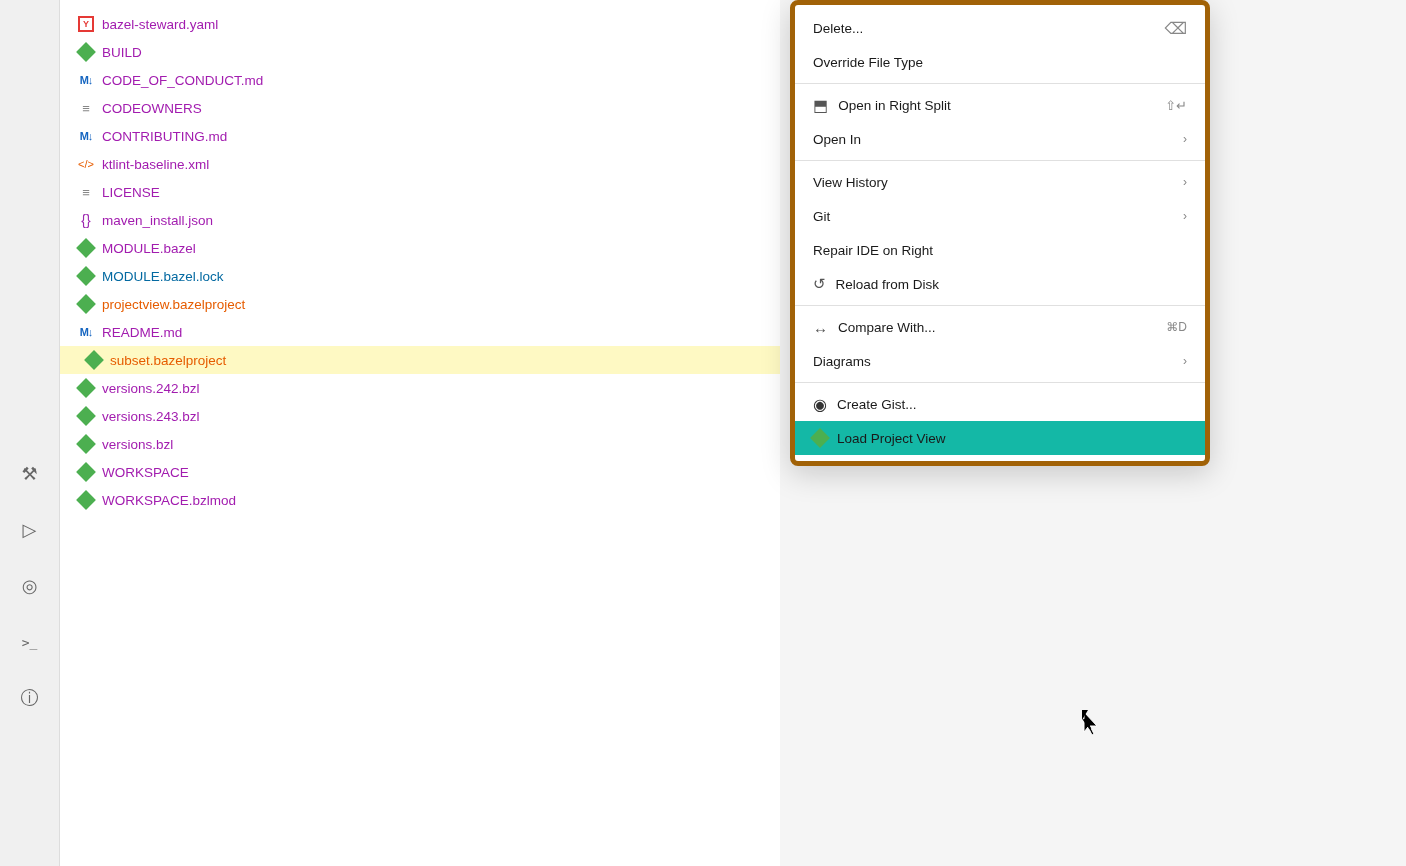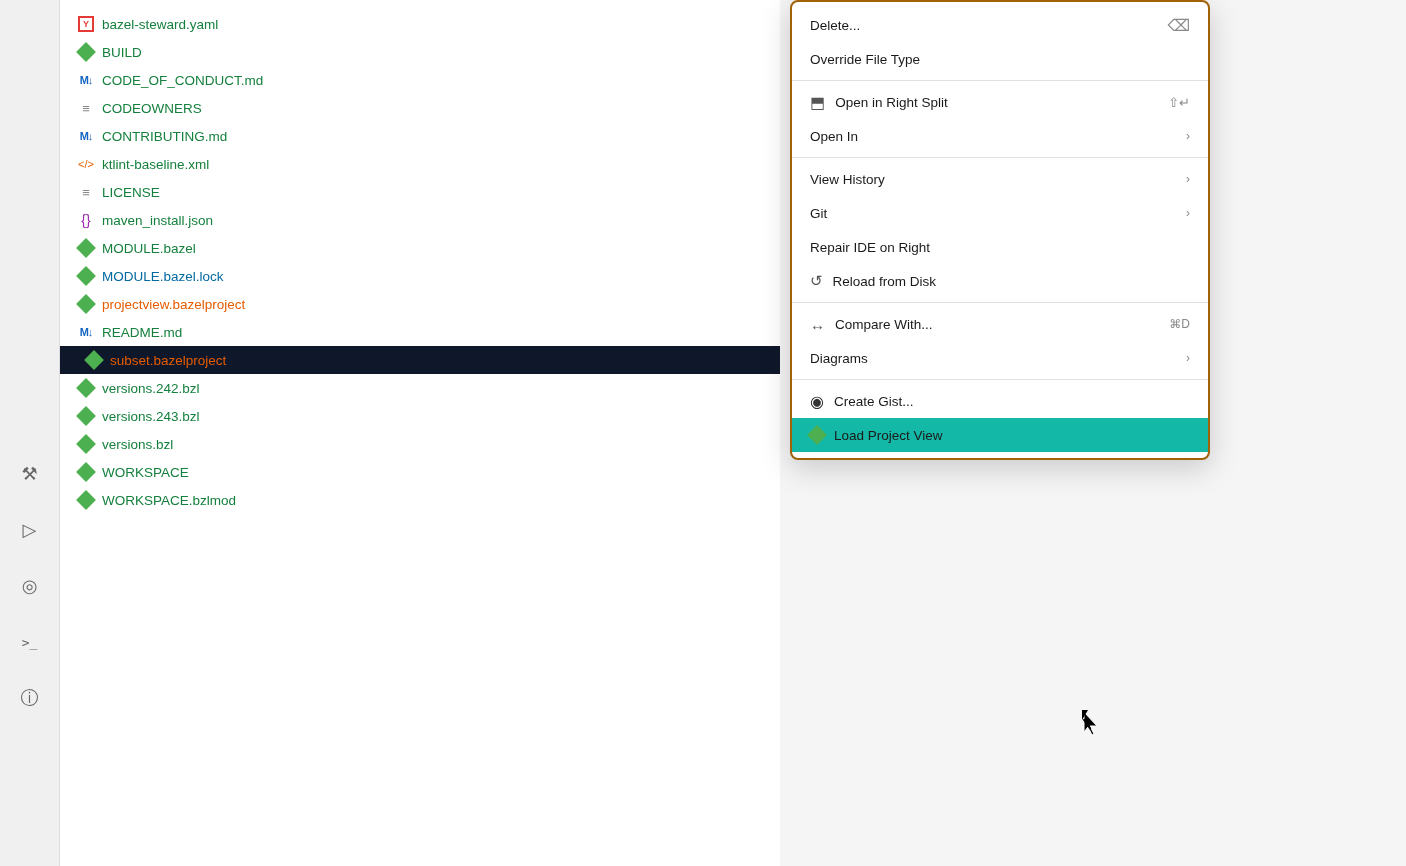--- a/index.html
+++ b/index.html
@@ -52,36 +52,36 @@
     }
     .file-item {
       display: flex;
       align-items: center;
       padding: 3px 16px;
       height: 28px;
       cursor: pointer;
       white-space: nowrap;
     }
     .file-item.selected {
-      background: #0f172a;
+      background: #fef9c3;
       padding-left: 24px;
     }
     .file-icon {
       width: 20px;
       height: 20px;
       margin-right: 6px;
       display: flex;
       align-items: center;
       justify-content: center;
       font-size: 13px;
       flex-shrink: 0;
     }
     .file-name {
       font-size: 13.5px;
-      color: #15803d;
+      color: #a21caf;
     }
     .file-name.blue { color: #0369a1; }
     .file-name.orange { color: #e65c00; }
 
     
     .icon-diamond {
       width: 14px;
       height: 14px;
       background: #4caf50;
       transform: rotate(45deg);
@@ -124,21 +124,21 @@
       color: #9c27b0;
     }
 
     
     .context-menu {
       position: absolute;
       left: 790px;
       top: 0;
       width: 420px;
       background: #ffffff;
-      border: 2px solid #a16207;
+      border: 5px solid #a16207;
       border-radius: 8px;
       box-shadow: 0 8px 30px rgba(0,0,0,0.18);
       padding: 6px 0;
       z-index: 100;
     }
     .menu-item {
       display: flex;
       align-items: center;
       justify-content: space-between;
       padding: 6px 18px;

